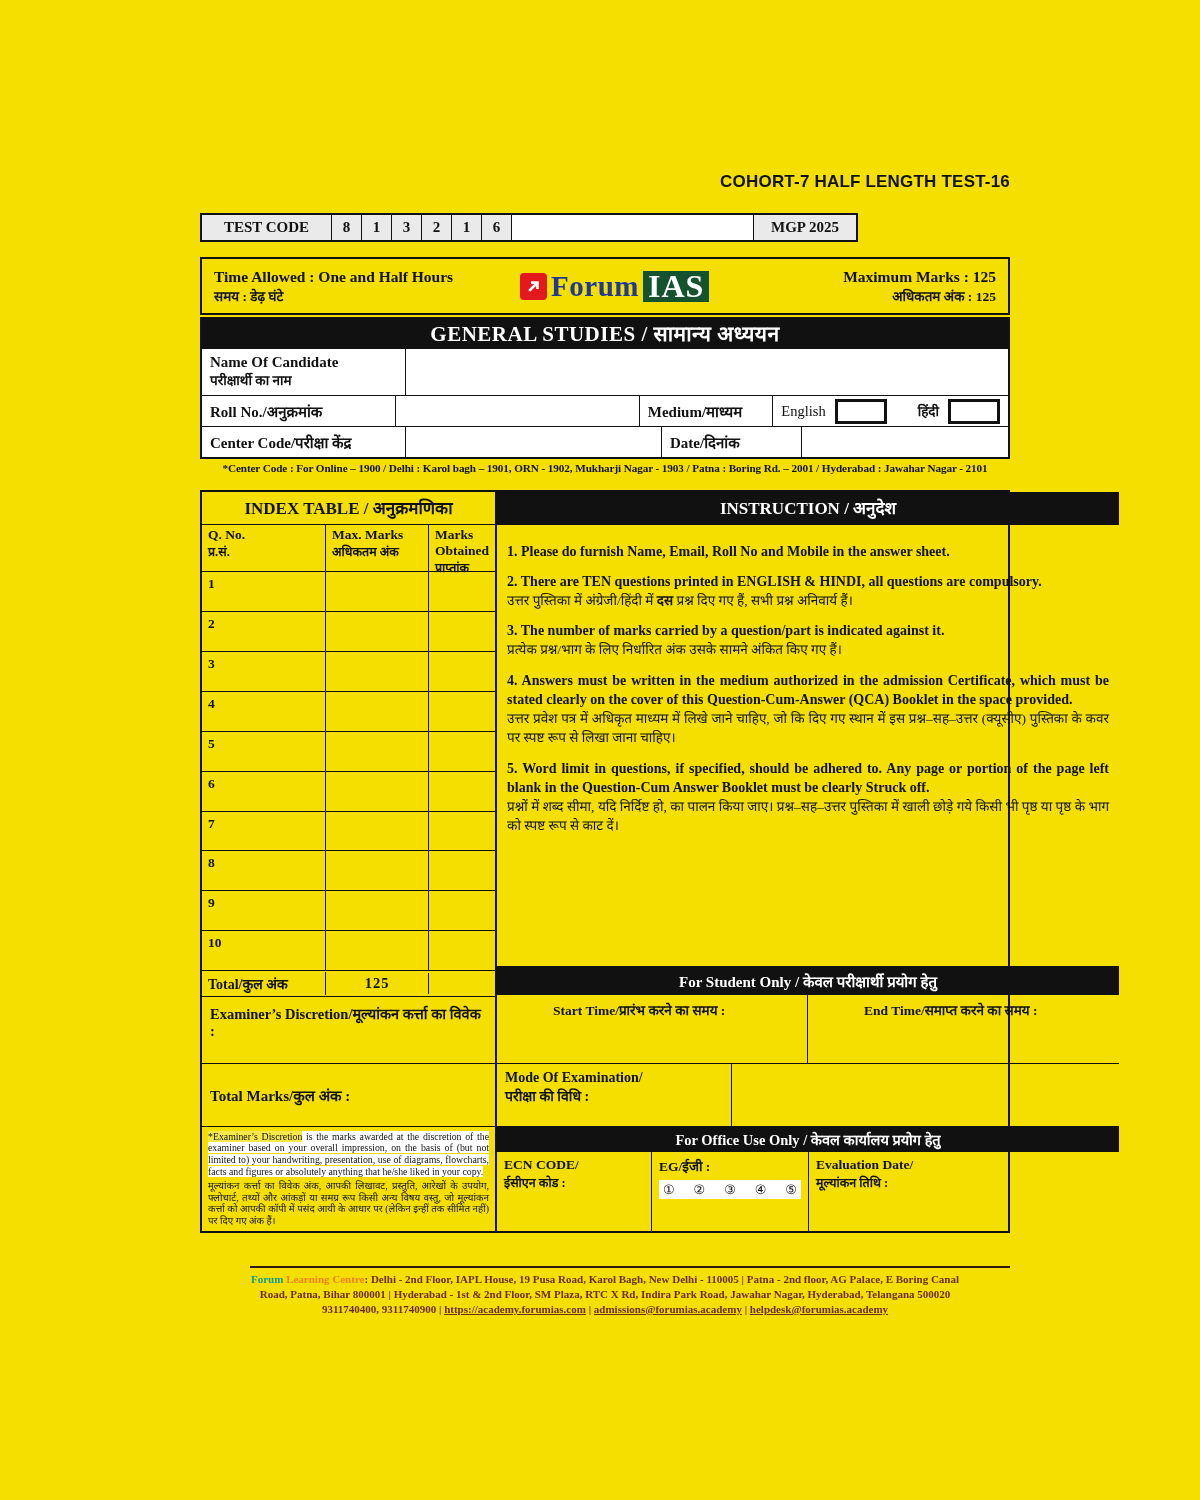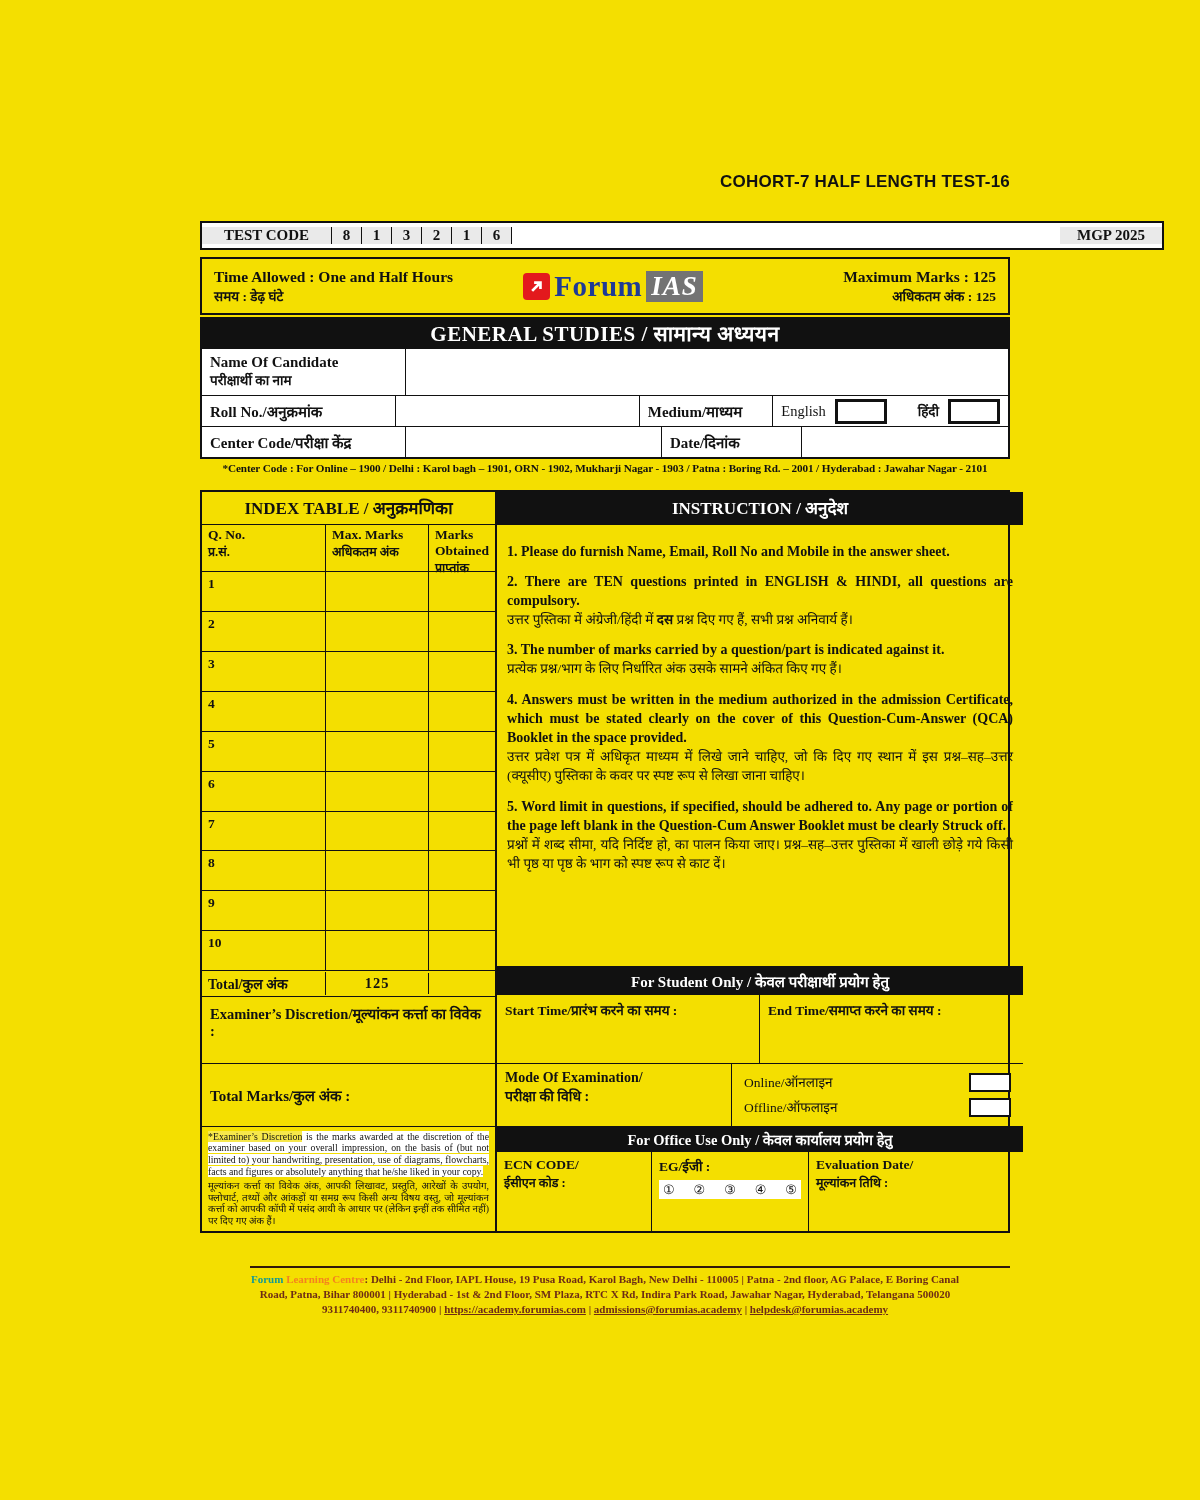--- a/index.html
+++ b/index.html
@@ -20,21 +20,21 @@
   .tc-mgp{width:102px;border-right:none;}
 
   
   .timebox{border:2.5px solid #111;height:58px;display:flex;align-items:center;padding:0 12px;}
   .tb-left{display:flex;flex-direction:column;justify-content:center;}
   .tb-en{font-weight:bold;font-size:15.5px;}
   .tb-hi{font-weight:bold;font-size:13.5px;margin-top:1px;}
   .tb-logo{display:flex;align-items:center;margin:0 auto;gap:4px;}
   .logo-arrow{width:27px;height:27px;background:#E3191D;border-radius:4px;display:flex;align-items:center;justify-content:center;}
   .logo-forum{color:#1E3A96;font-weight:bold;font-size:29px;letter-spacing:.5px;}
-  .logo-ias{background:#737373;color:#fff;font-weight:bold;font-size:27px;padding:0 5px;line-height:31px;letter-spacing:1px;font-style:italic;}
+  .logo-ias{background:#14532d;color:#fff;font-weight:bold;font-size:32px;padding:0 5px;line-height:31px;letter-spacing:1px;}
   .tb-right{margin-left:auto;text-align:right;display:flex;flex-direction:column;justify-content:center;}
 
   
   .band{background:#111;color:#fff;display:flex;align-items:center;justify-content:center;font-weight:bold;}
   .gsband{font-size:21px;letter-spacing:.5px;}
 
   
   .formbox{background:#fff;border:2.5px solid #111;border-top:none;display:flex;flex-direction:column;}
   .f-row{display:flex;border-top:1.5px solid #111;box-sizing:border-box;}
   .f-row:first-child{border-top:none;}
@@ -76,21 +76,21 @@
   .fn-en .fn-lead{background:#F7E84B;}
   .fn-hi{margin-top:2px;}
 
   .ins-title{height:33px;font-size:17px;}
   .ins-body{height:445px;padding:17px 10px 0 10px;overflow:hidden;}
   .ins-item{margin-bottom:11px;}
   .ins-en{font-weight:bold;font-size:14px;line-height:19px;text-align:justify;}
   .ins-hi{font-size:13.5px;line-height:19.5px;text-align:justify;}
   .stud-band{height:28px;font-size:15px;}
   .startend{height:69px;display:flex;}
-  .se-cell{box-sizing:border-box;width:263px;border-right:1.5px solid #111;padding:6px 8px;font-weight:bold;font-size:13.5px;}
+  .se-cell{box-sizing:border-box;width:263px;border-right:1.5px solid #111;padding:6px 8px;font-weight:bold;font-size:13.5px;margin-left:48px;}
   .se-cell:last-child{border-right:none;flex:1;}
   .mode{height:63px;display:flex;}
   .mode-l{box-sizing:border-box;width:235px;border-right:1.5px solid #111;padding:6px 8px;font-weight:bold;font-size:14px;}
   .mode-r{flex:1;padding:5px 12px;display:flex;flex-direction:column;justify-content:center;gap:6px;}
   .mode-line{display:flex;align-items:center;justify-content:space-between;font-size:13.5px;}
   .off-band{height:26px;font-size:14.5px;}
   .office{height:79px;display:flex;}
   .of-cell{box-sizing:border-box;border-right:1.5px solid #111;padding:5px 7px;}
   .of-cell:last-child{border-right:none;}
   .of1{width:155px;}
@@ -107,21 +107,21 @@
   .br-rest{color:#F5821F;}
   .flink{text-decoration:underline;color:#6D2C15;}
 </style>
 </head>
 <body>
 
 <div class="page">
 
   <div class="abs cohort" style="left:200px;top:172px;width:810px;">COHORT-7 HALF LENGTH TEST-16</div>
 
-  <div class="abs testcode" style="left:200px;top:221px;width:964px;align-items:center;">
+  <div class="abs testcode" style="left:200px;top:213px;width:658px;">
     <div class="tc-cell tc-label cellg">TEST CODE</div>
     <div class="tc-cell tc-digit cellg">8</div>
     <div class="tc-cell tc-digit cellg">1</div>
     <div class="tc-cell tc-digit cellg">3</div>
     <div class="tc-cell tc-digit cellg">2</div>
     <div class="tc-cell tc-digit cellg">1</div>
     <div class="tc-cell tc-digit cellg">6</div>
     <div class="tc-fill"></div>
     <div class="tc-cell tc-mgp cellg">MGP 2025</div>
   </div>
@@ -306,30 +306,20 @@
         </div>
         <div class="se-cell">
           <span>End Time/समाप्त करने का समय :</span>
         </div>
       </div>
 
       <div class="seg mode">
         <div class="mode-l">
           <div>Mode Of Examination/</div>
           <div>परीक्षा की विधि :</div>
-        </div>
-        <div class="mode-r">
-          <div class="mode-line">
-            <span>Online/ऑनलाइन</span>
-            <span class="chk-sm"></span>
-          </div>
-          <div class="mode-line">
-            <span>Offline/ऑफलाइन</span>
-            <span class="chk-sm"></span>
-          </div>
         </div>
       </div>
 
       <div class="seg band off-band">For Office Use Only / केवल कार्यालय प्रयोग हेतु</div>
 
       <div class="seg office">
         <div class="of-cell of1">
           <div class="of-en">ECN CODE/</div>
           <div class="of-hi">ईसीएन कोड :</div>
         </div>

